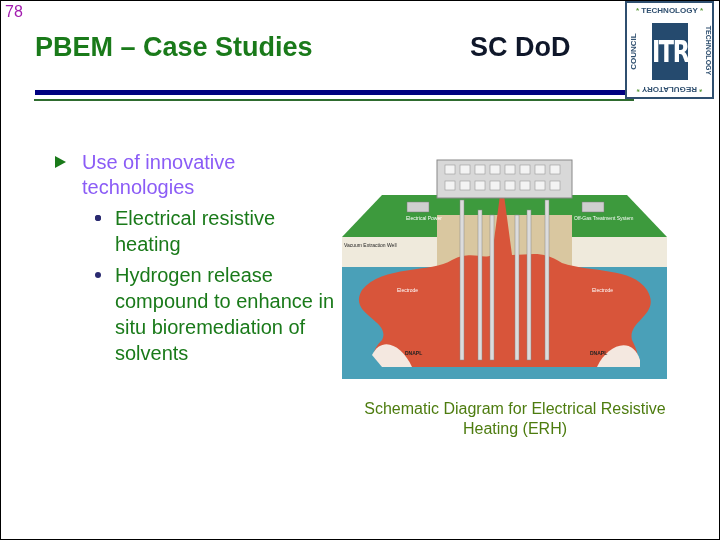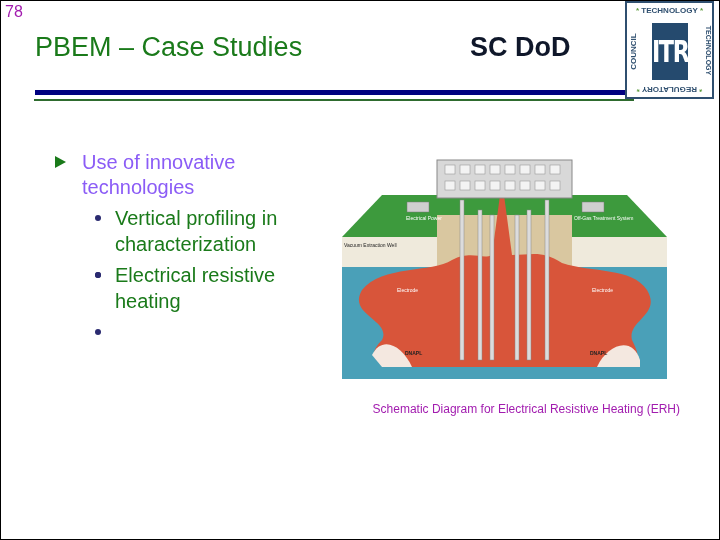--- a/index.html
+++ b/index.html
@@ -1,36 +1,36 @@
 <!DOCTYPE html>
 <html><head>
 <meta charset="utf-8">
 <style>
   html, body { margin:0; padding:0; }
   body { width:720px; height:540px; background:#ffffff; position:relative; overflow:hidden; font-family:"Liberation Sans", sans-serif; }
   .frame { position:absolute; left:0; top:0; width:718px; height:538px; border:1px solid #000; }
   .slide-num { position:absolute; left:5px; top:3px; font-size:16px; color:#a21caf; }
-  .title { position:absolute; left:35px; top:32px; font-size:27px; font-weight:normal; color:#1a7a1a; }
+  .title { position:absolute; left:35px; top:32px; font-size:27px; font-weight:bold; color:#1a7a1a; }
   .title-right { position:absolute; left:470px; top:32px; font-size:27px; font-weight:bold; color:#0f172a; }
   .rule-blue { position:absolute; left:35px; top:90px; width:600px; height:5px; background:#000080; }
   .rule-green { position:absolute; left:34px; top:99px; width:600px; height:2px; background:#2e6b2e; }
   .logo { position:absolute; left:625px; top:1px; width:89px; height:98px; background:#fff; border:2px solid #2f4f6f; box-sizing:border-box; }
   .logo .box { position:absolute; left:18px; top:20px; width:50px; height:57px; background:#254a6e; color:#fff; font-weight:bold; font-size:31px; letter-spacing:-2px; text-align:center; line-height:57px; font-family:"DejaVu Sans", sans-serif; transform:scaleX(0.72); transform-origin:center; }
   .logo .lt { position:absolute; left:0; top:3px; width:85px; text-align:center; font-size:8px; font-weight:bold; color:#2f4f6f; }
   .logo .lb { position:absolute; left:0; bottom:3px; width:85px; text-align:center; font-size:8px; font-weight:bold; color:#2f4f6f; transform:rotate(180deg); }
   .logo .ll { position:absolute; left:-23px; top:44px; width:58px; text-align:center; font-size:8px; font-weight:bold; color:#2f4f6f; transform:rotate(-90deg); }
   .logo .lr { position:absolute; left:51px; top:44px; width:60px; text-align:center; font-size:7px; font-weight:bold; color:#2f4f6f; transform:rotate(90deg); }
   .star { color:#5a9a3a; }
   .bullets { position:absolute; left:52px; top:150px; width:290px; }
   .l1 { position:relative; padding-left:30px; font-size:20px; line-height:25px; color:#8b5cf6; }
   .l1 .arrow { position:absolute; left:3px; top:6px; width:0; height:0; border-top:6px solid transparent; border-bottom:6px solid transparent; border-left:11px solid #1a7a1a; }
   .l2 { position:relative; padding-left:63px; font-size:20px; line-height:26px; color:#1a7a1a; margin-top:5px; }
   .l2 .dot { position:absolute; left:43px; top:10px; width:6px; height:6px; border-radius:50%; background:#2a2a70; }
   .diagram { position:absolute; left:342px; top:155px; width:325px; height:232px; }
-  .caption { position:absolute; left:350px; top:399px; width:330px; text-align:right; font-size:12px; line-height:20px; color:#a21caf; }
+  .caption { position:absolute; left:350px; top:399px; width:330px; text-align:center; font-size:16px; line-height:20px; color:#4d7c0f; }
 </style>
 </head>
 <body>
 
 <div class="frame"></div>
 <div class="slide-num">78</div>
 <div class="title">PBEM – Case Studies</div>
 <div class="title-right">SC DoD</div>
 <div class="rule-blue"></div>
 <div class="rule-green"></div>
@@ -41,24 +41,23 @@
   <div class="box">ITRC</div>
   <div class="lr">TECHNOLOGY</div>
   <div class="lb"><span class="star">*</span> <span>REGULATORY</span> <span class="star">*</span></div>
 </div>
 
 <div class="bullets">
   <div class="l1">
     <span class="arrow"></span>
     <span>Use of innovative technologies</span>
   </div>
-  <div class="l2"><span class="dot"></span><span>Vertical profiling in characterization</span></div>
   <div class="l2"><span class="dot"></span></div>
   <div class="l2"><span class="dot"></span><span>Electrical resistive heating</span></div>
-  <div class="l2"><span class="dot"></span></div>
+  <div class="l2"><span class="dot"></span><span>Hydrogen release compound to enhance in situ bioremediation of solvents</span></div>
 </div>
 
 <svg class="diagram" viewBox="0 0 325 232" xmlns="http://www.w3.org/2000/svg">
 
   <polygon points="0,82 40,40 285,40 325,82" fill="#3d9a3d"></polygon>
 
   <rect x="0" y="82" width="325" height="30" fill="#efeadc"></rect>
   <rect x="0" y="112" width="325" height="112" fill="#4aa0b8"></rect>
 
   <rect x="95" y="60" width="135" height="60" fill="#d9c7a0"></rect>

